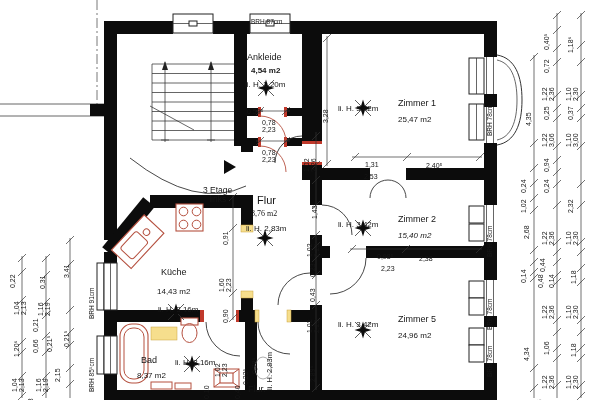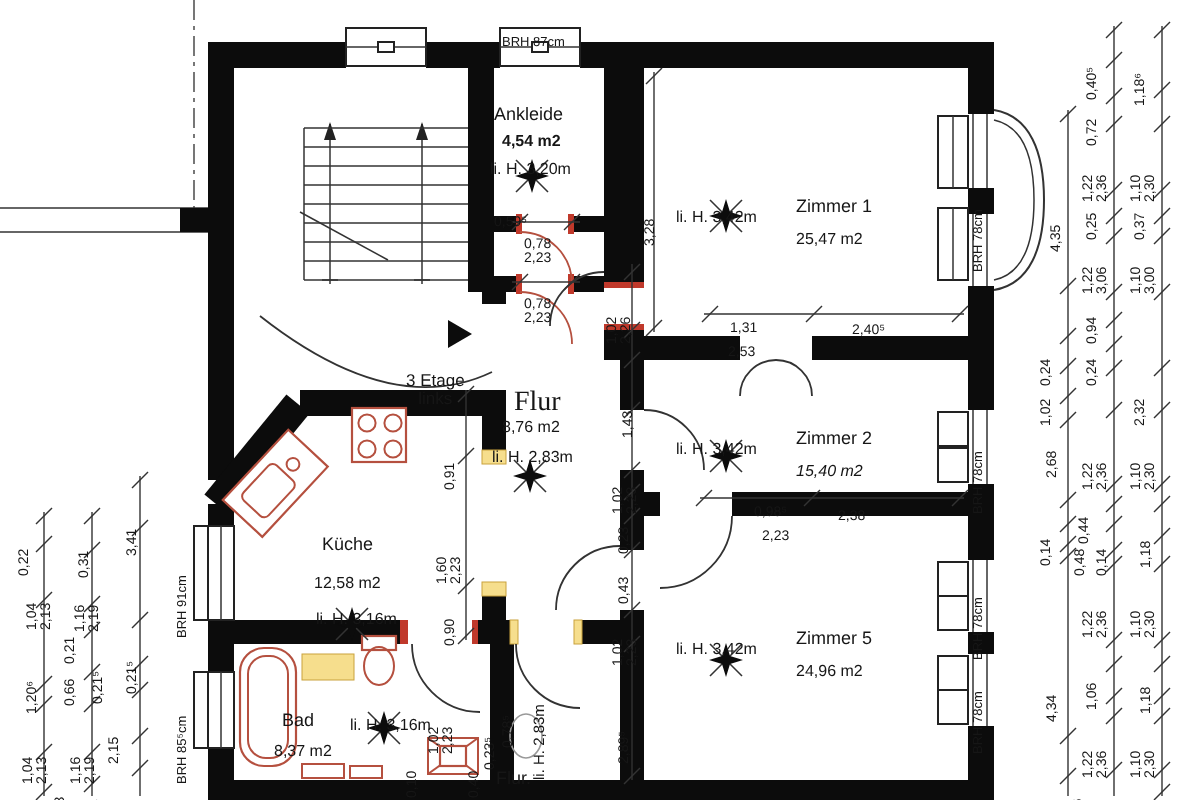--- a/index.html
+++ b/index.html
@@ -360,25 +360,25 @@
       <div class="lbl" style="left: 245px; top: 65px; font-size: 8px;">li. H. 3,20m</div>
       <div class="lbl" style="left: 338px; top: 89px; font-size: 8px;">li. H. 3,42m</div>
       <div class="lbl" style="left: 398px; top: 83px; font-size: 9px;">Zimmer 1</div>
       <div class="lbl" style="left: 398px; top: 100px; font-size: 8px;">25,47 m2</div>
       <div class="lbl" style="left: 338px; top: 205px; font-size: 8px;">li. H. 3,42m</div>
       <div class="lbl" style="left: 398px; top: 199px; font-size: 9px;">Zimmer 2</div>
       <div class="lbl" style="left: 398px; top: 216px; font-size: 8px; font-style: italic;">15,40 m2</div>
       <div class="lbl" style="left: 338px; top: 305px; font-size: 8px;">li. H. 3,42m</div>
       <div class="lbl" style="left: 398px; top: 299px; font-size: 9px;">Zimmer 5</div>
       <div class="lbl" style="left: 398px; top: 316px; font-size: 8px;">24,96 m2</div>
-      <div class="lbl" style="left: 257px; top: 179px; font-size: 14px; font-family: Liberation Serif, serif;">Flur</div>
-      <div class="lbl" style="left: 251px; top: 194px; font-size: 8px;">8,76 m2</div>
+      <div class="lbl" style="left: 257px; top: 179px; font-size: 11px;">Flur</div>
+      <div class="lbl" style="left: 251px; top: 194px; font-size: 8px; font-family: Liberation Serif, serif;">8,76 m2</div>
       <div class="lbl" style="left: 246px; top: 209px; font-size: 8px;">li. H. 2,83m</div>
       <div class="lbl" style="left: 161px; top: 252px; font-size: 9px;">Küche</div>
-      <div class="lbl" style="left: 157px; top: 272px; font-size: 8px;">12,58 m2</div>
+      <div class="lbl" style="left: 157px; top: 272px; font-size: 8px;">14,43 m2</div>
       <div class="lbl" style="left: 158px; top: 290px; font-size: 8px;">li. H. 3,16m</div>
       <div class="lbl" style="left: 141px; top: 340px; font-size: 9px;">Bad</div>
       <div class="lbl" style="left: 137px; top: 356px; font-size: 8px;">8,37 m2</div>
       <div class="lbl" style="left: 175px; top: 343px; font-size: 8px;">li. H. 3,16m</div>
       <div class="lbl" style="left: 248px; top: 369px; font-size: 9px;">Flur.</div>
       <div class="lbl" style="left: 246px; top: 384px; font-size: 8px;">3,68 m2</div>
       <div class="lbl" style="left: 266px; top: 374px; font-size: 7.5px; transform: rotate(-90deg);">li. H. 2,83m</div>
       <div class="lbl cen" style="left: 203px; top: 170px; font-size: 8.5px;">3 Etage
 links</div>
       <div class="lbl" style="left: 251px; top: 3px; font-size: 6.5px;">BRH 87cm</div>

